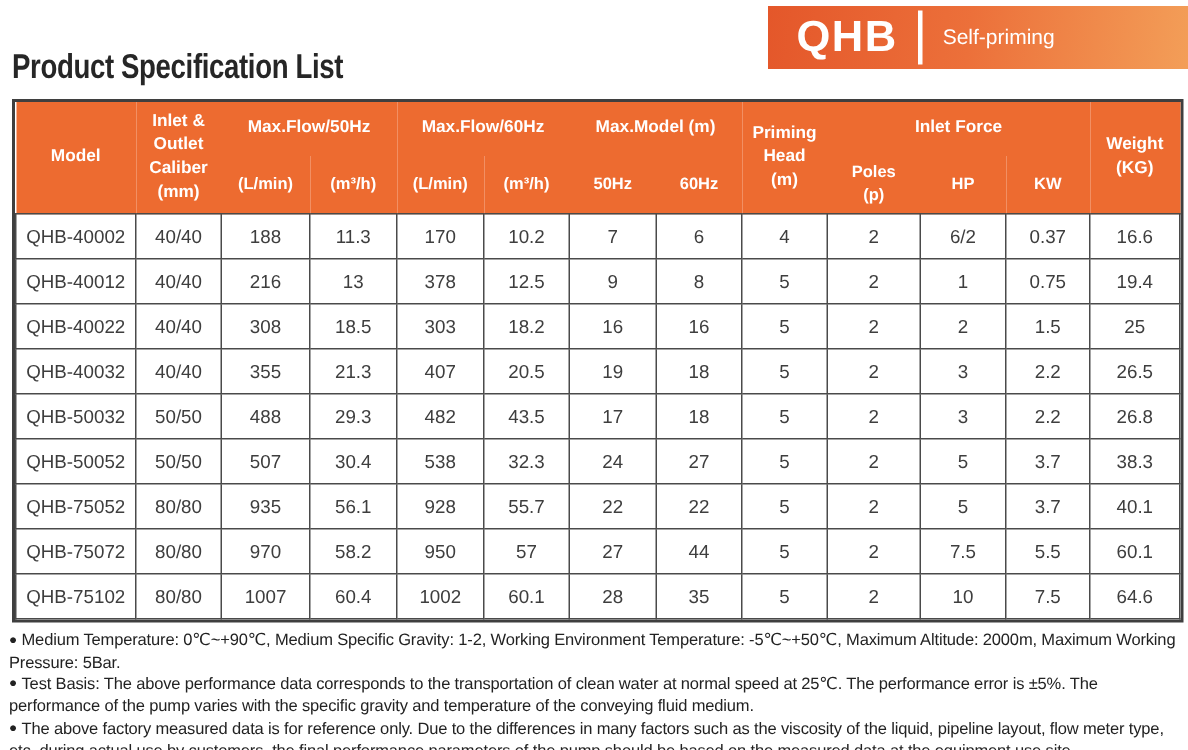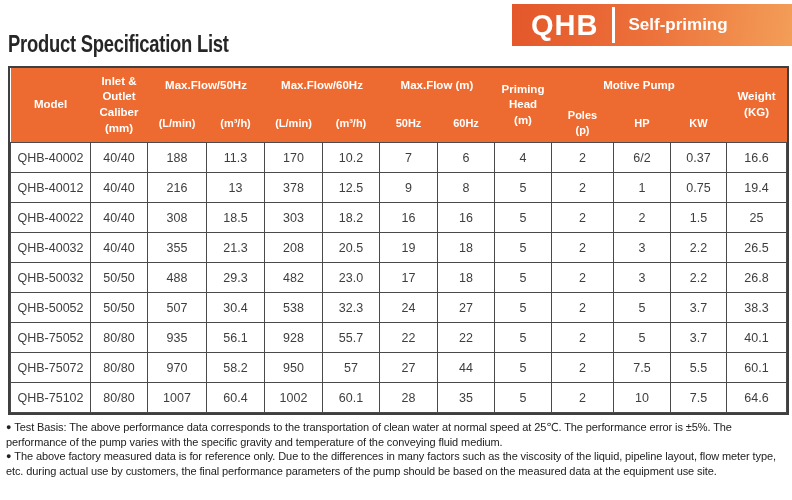--- a/index.html
+++ b/index.html
@@ -16,21 +16,21 @@
     letter-spacing:-0.3px; white-space:nowrap;
   }
   
   .badge {
     position:absolute; left:512px; top:4px; width:280px; height:42px;
     background:linear-gradient(97deg,#e4572a 0%,#ec703a 48%,#f39e58 100%);
     display:flex; align-items:center; color:#ffffff;
   }
   .badge-brand { font-size:29px; font-weight:bold; letter-spacing:1px; padding-left:19px; }
   .badge-divider { width:3px; height:36px; background:#ffffff; margin:0 13px 0 14px; }
-  .badge-tagline { font-size:17px; font-weight:bold; line-height:1.22; }
+  .badge-tagline { font-size:14px; font-weight:normal; line-height:1.22; }
   
   .table-wrap {
     position:absolute; left:8px; top:66px;
     border:2px solid #3f3f3f;
   }
   table.spec {
     border-collapse:collapse; table-layout:fixed; width:776px;
   }
   table.spec th {
     background:#ed6b30; color:#ffffff; font-weight:bold;
@@ -85,25 +85,25 @@
       </colgroup>
       <thead>
         <tr class="group-row">
           <th rowspan="2">Model</th>
           <th rowspan="2" class="bw-l">Inlet &amp;
 Outlet
 Caliber
 (mm)</th>
           <th colspan="2" class="bw-l bw-b">Max.Flow/50Hz</th>
           <th colspan="2" class="bw-l bw-b">Max.Flow/60Hz</th>
-          <th colspan="2" class="bw-l bw-b">Max.Flow (m)</th>
+          <th colspan="2" class="bw-l bw-b">Max.Model (m)</th>
           <th rowspan="2" class="bw-l">Priming
 Head
 (m)</th>
-          <th colspan="3" class="bw-l bw-b">Motive Pump</th>
+          <th colspan="3" class="bw-l bw-b">Inlet Force</th>
           <th rowspan="2" class="bw-l">Weight
 (KG)</th>
         </tr>
         <tr class="sub-row">
           <th class="bw-l">(L/min)</th>
           <th class="bw-l">(m³/h)</th>
           <th class="bw-l">(L/min)</th>
           <th class="bw-l">(m³/h)</th>
           <th class="bw-l">50Hz</th>
           <th class="bw-l">60Hz</th>
@@ -157,37 +157,37 @@
             <td>2</td>
             <td>2</td>
             <td>1.5</td>
             <td>25</td>
           </tr>
           <tr>
             <td>QHB-40032</td>
             <td>40/40</td>
             <td>355</td>
             <td>21.3</td>
-            <td>208</td>
+            <td>407</td>
             <td>20.5</td>
             <td>19</td>
             <td>18</td>
             <td>5</td>
             <td>2</td>
             <td>3</td>
             <td>2.2</td>
             <td>26.5</td>
           </tr>
           <tr>
             <td>QHB-50032</td>
             <td>50/50</td>
             <td>488</td>
             <td>29.3</td>
             <td>482</td>
-            <td>23.0</td>
+            <td>43.5</td>
             <td>17</td>
             <td>18</td>
             <td>5</td>
             <td>2</td>
             <td>3</td>
             <td>2.2</td>
             <td>26.8</td>
           </tr>
           <tr>
             <td>QHB-50052</td>
@@ -247,17 +247,18 @@
             <td>2</td>
             <td>10</td>
             <td>7.5</td>
             <td>64.6</td>
           </tr>
         </tbody>
     </table>
   </div>
 
   <div class="notes">
+    <p><span class="note-bullet">●</span><span>Medium Temperature: 0℃~+90℃, Medium Specific Gravity: 1-2, Working Environment Temperature: -5℃~+50℃, Maximum Altitude: 2000m, Maximum Working Pressure: 5Bar.</span></p>
     <p><span class="note-bullet">●</span><span>Test Basis: The above performance data corresponds to the transportation of clean water at normal speed at 25℃. The performance error is ±5%. The performance of the pump varies with the specific gravity and temperature of the conveying fluid medium.</span></p>
     <p><span class="note-bullet">●</span><span>The above factory measured data is for reference only. Due to the differences in many factors such as the viscosity of the liquid, pipeline layout, flow meter type, etc. during actual use by customers, the final performance parameters of the pump should be based on the measured data at the equipment use site.</span></p>
   </div>
 
 </div>
 
 </body></html>

